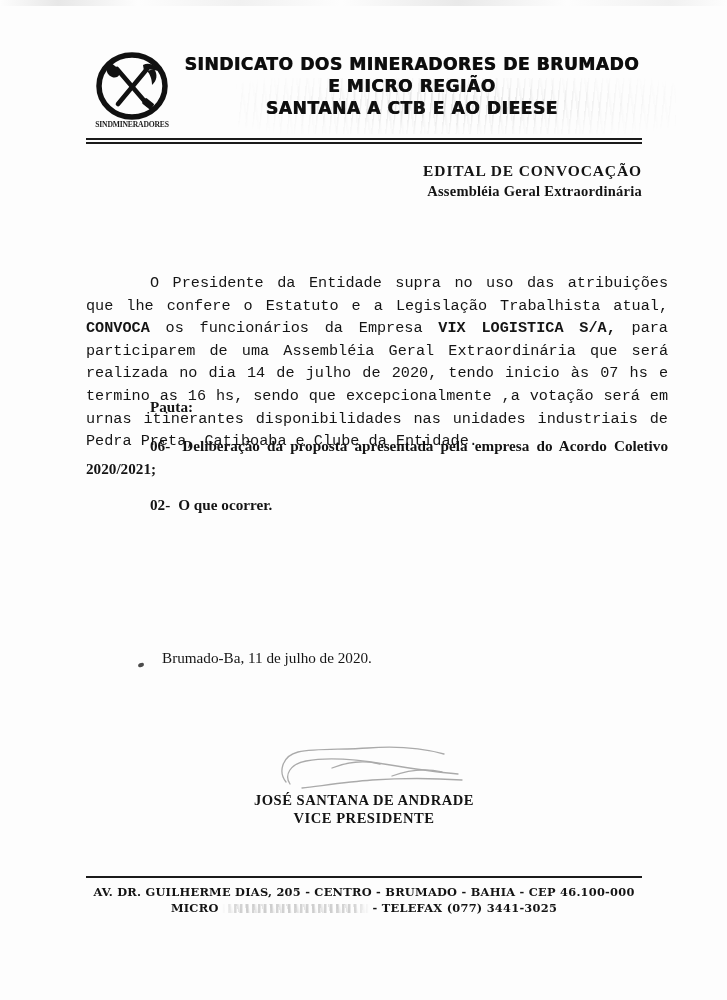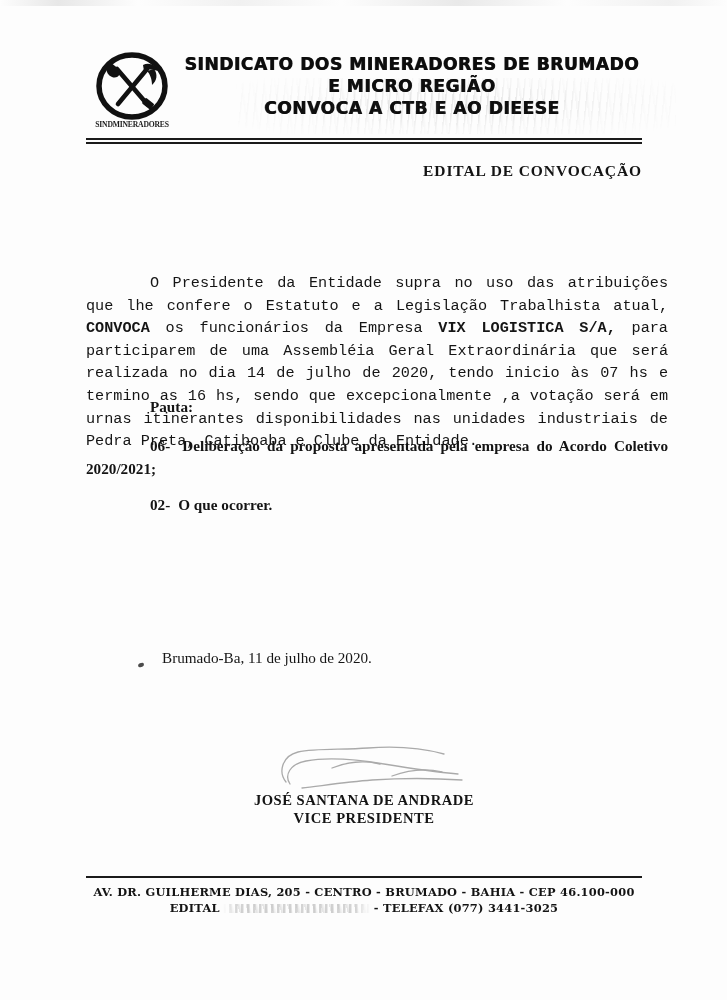--- a/index.html
+++ b/index.html
@@ -337,30 +337,31 @@
         <path d="M68 17 C72 22, 71 29, 66 33 C66 27, 64 22, 61 19 Z" fill="#111"></path>
 
         <rect x="57" y="48" width="11" height="7" rx="1.5" fill="#111" transform="rotate(38 62 51)"></rect>
       </svg>
       <div class="logo-caption">SINDMINERADORES</div>
     </div>
 
     <div class="org-titles">
       <div class="org-line org-line-1">SINDICATO DOS MINERADORES DE BRUMADO</div>
       <div class="org-line org-line-2">E MICRO REGIÃO</div>
-      <div class="org-line org-line-3">CONVOCA A CTB E AO DIEESE</div>
+      <div class="org-line org-line-3">SANTANA A CTB E AO DIEESE</div>
     </div>
 
     <div class="header-smudge"></div>
   </div>
 
   <div class="rule-double"></div>
 
   <div class="doc-title">
     <div class="doc-title-main">EDITAL DE CONVOCAÇÃO</div>
+    <div class="doc-title-sub">Assembléia Geral Extraordinária</div>
   </div>
 
   <div class="body-block">
     <p class="para"><span>O Presidente da Entidade supra no uso das atribuições que lhe confere o Estatuto e a Legislação Trabalhista atual, </span><b>CONVOCA</b><span> os funcionários da Empresa </span><b>VIX LOGISTICA S/A,</b><span> para participarem de uma Assembléia Geral Extraordinária que será realizada no dia 14 de julho de 2020, tendo inicio às 07 hs e termino as 16 hs, sendo que excepcionalmente ,a votação será em urnas itinerantes disponibilidades nas unidades industriais de Pedra Preta, Catiboaba e Clube da Entidade.</span></p>
   </div>
 
   <div class="pauta-label">Pauta:</div>
 
   <div class="item-block item-01">
     <span class="lead"></span><span class="num">06-</span><span>Deliberação da proposta apresentada pela empresa do Acordo Coletivo 2020/2021;</span>
@@ -384,16 +385,16 @@
       </g>
     </svg>
     <div class="sig-name">JOSÉ SANTANA DE ANDRADE</div>
     <div class="sig-role">VICE PRESIDENTE</div>
   </div>
 
   <div class="rule-footer"></div>
 
   <div class="footer">
     <div class="footer-line">AV. DR. GUILHERME DIAS, 205 - CENTRO - BRUMADO - BAHIA - CEP 46.100-000</div>
-    <div class="footer-line"><span>EDITAL</span><span class="email-redacted"></span><span>- TELEFAX (077) 3441-3025</span></div>
+    <div class="footer-line"><span>MICRO</span><span class="email-redacted"></span><span>- TELEFAX (077) 3441-3025</span></div>
   </div>
 
 </div>
 
 </body></html>

